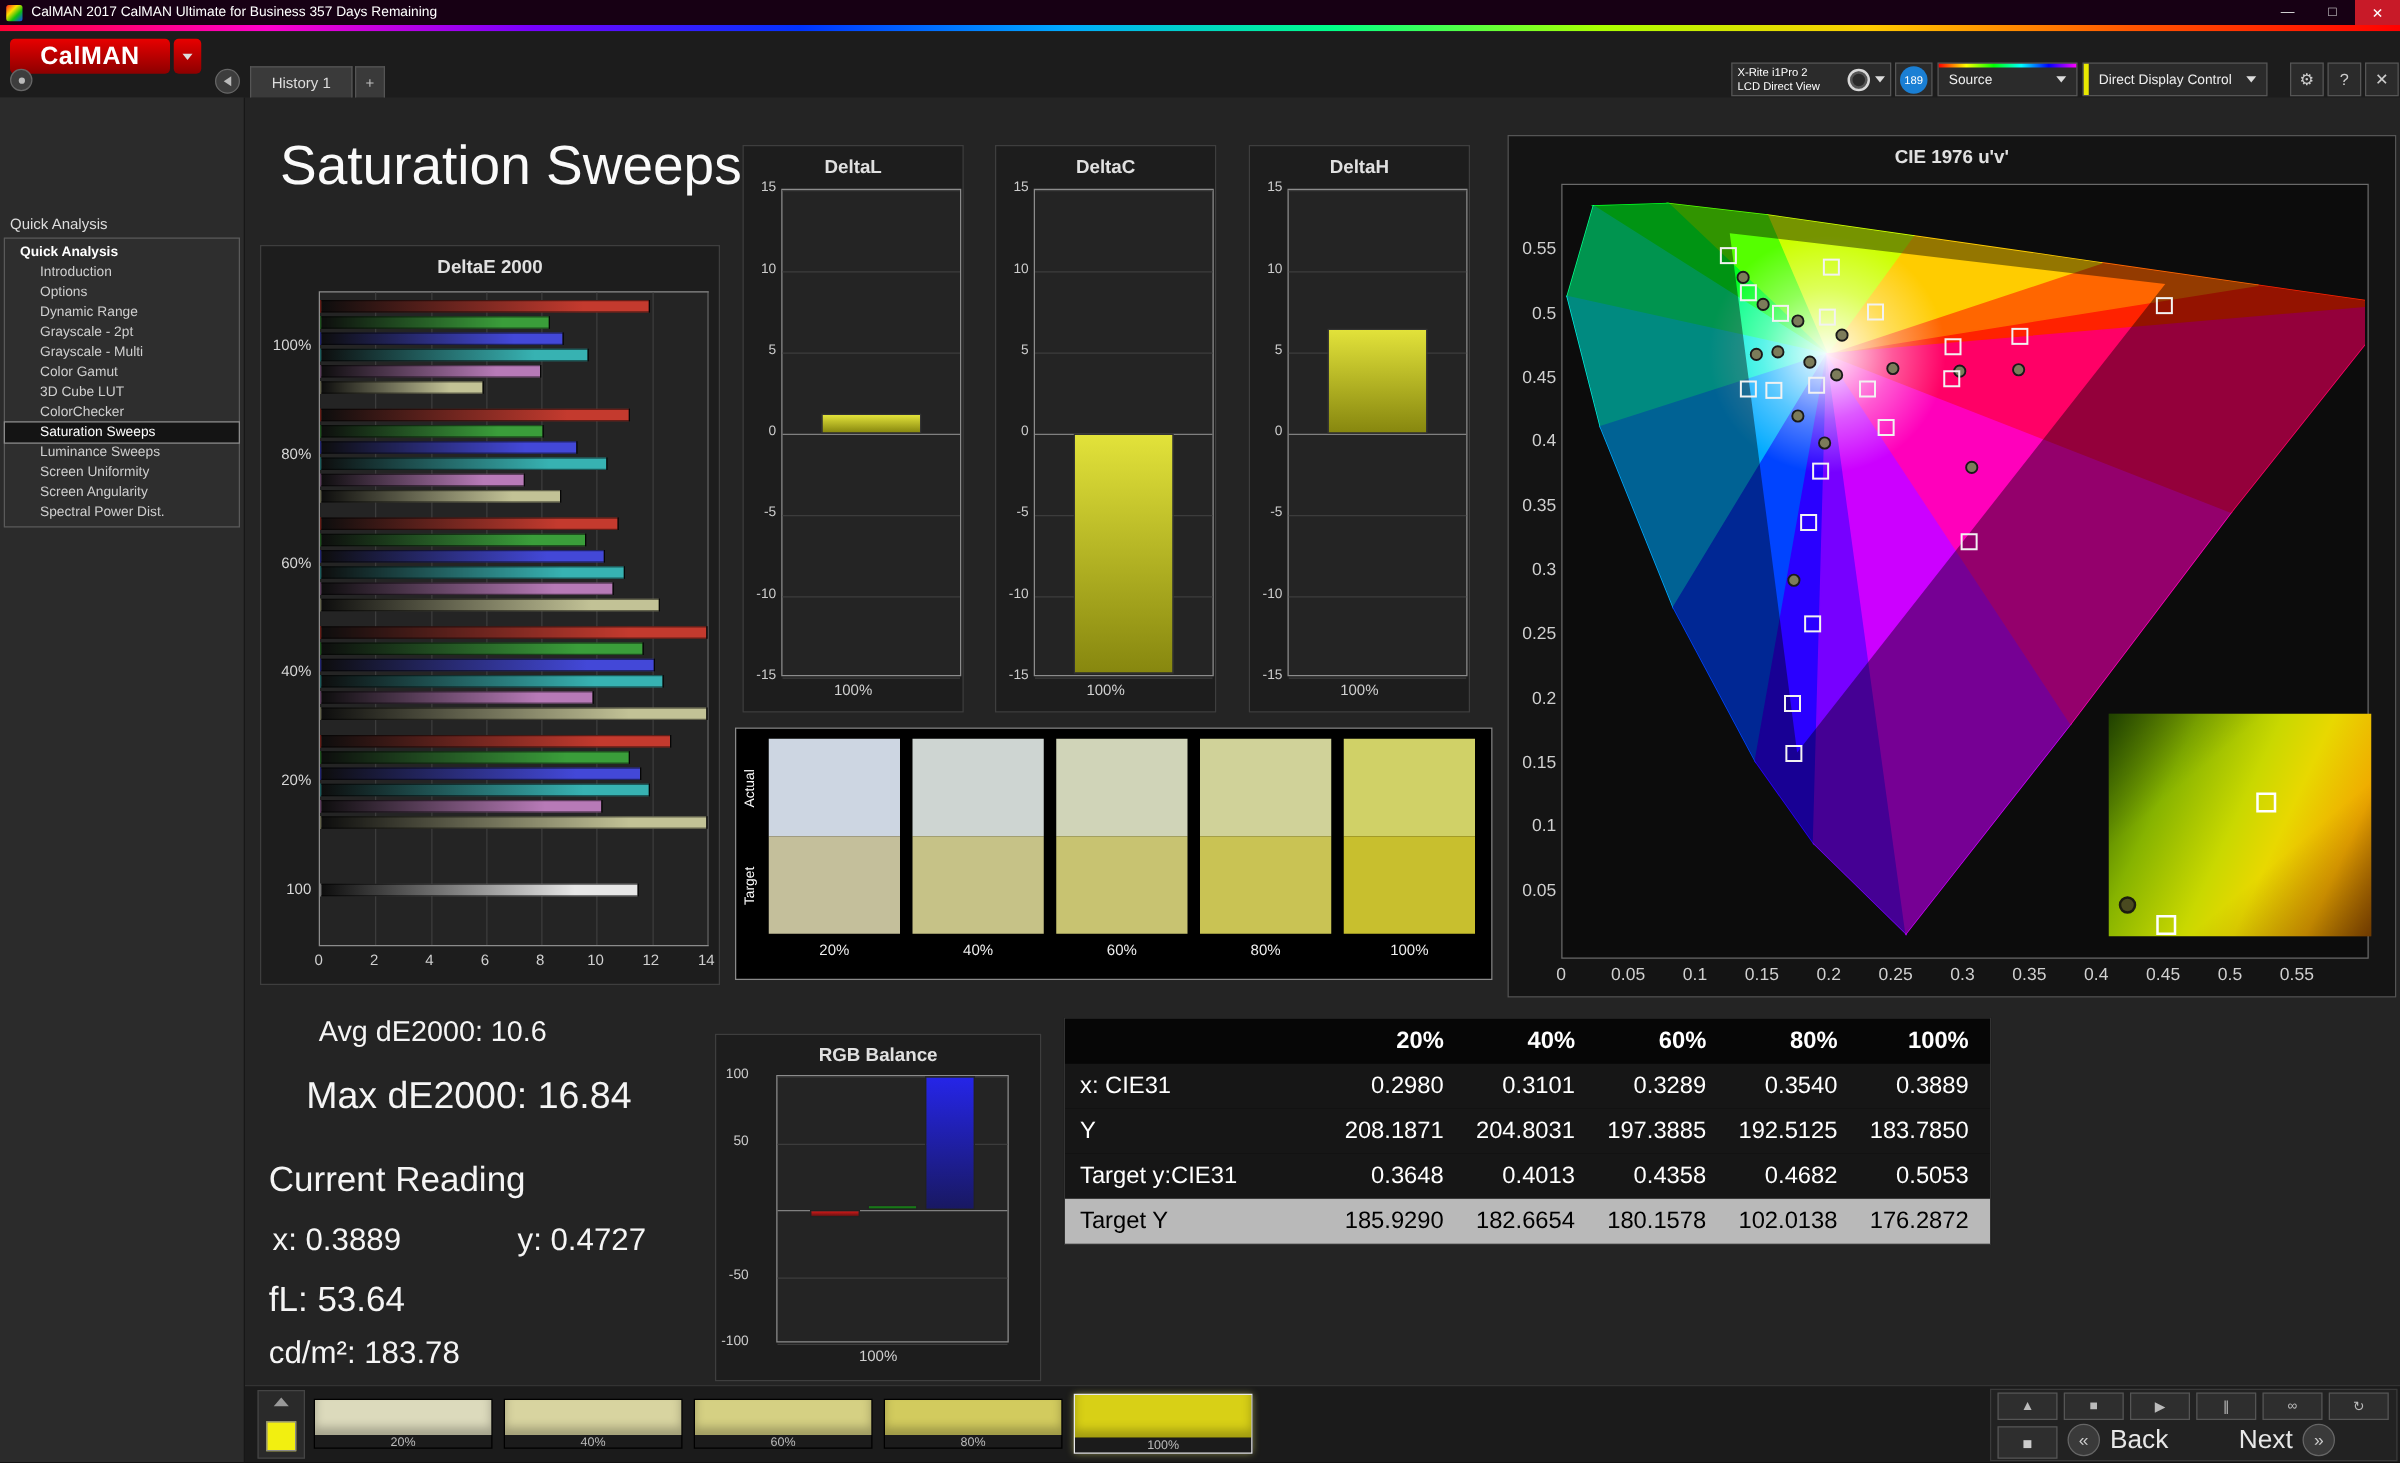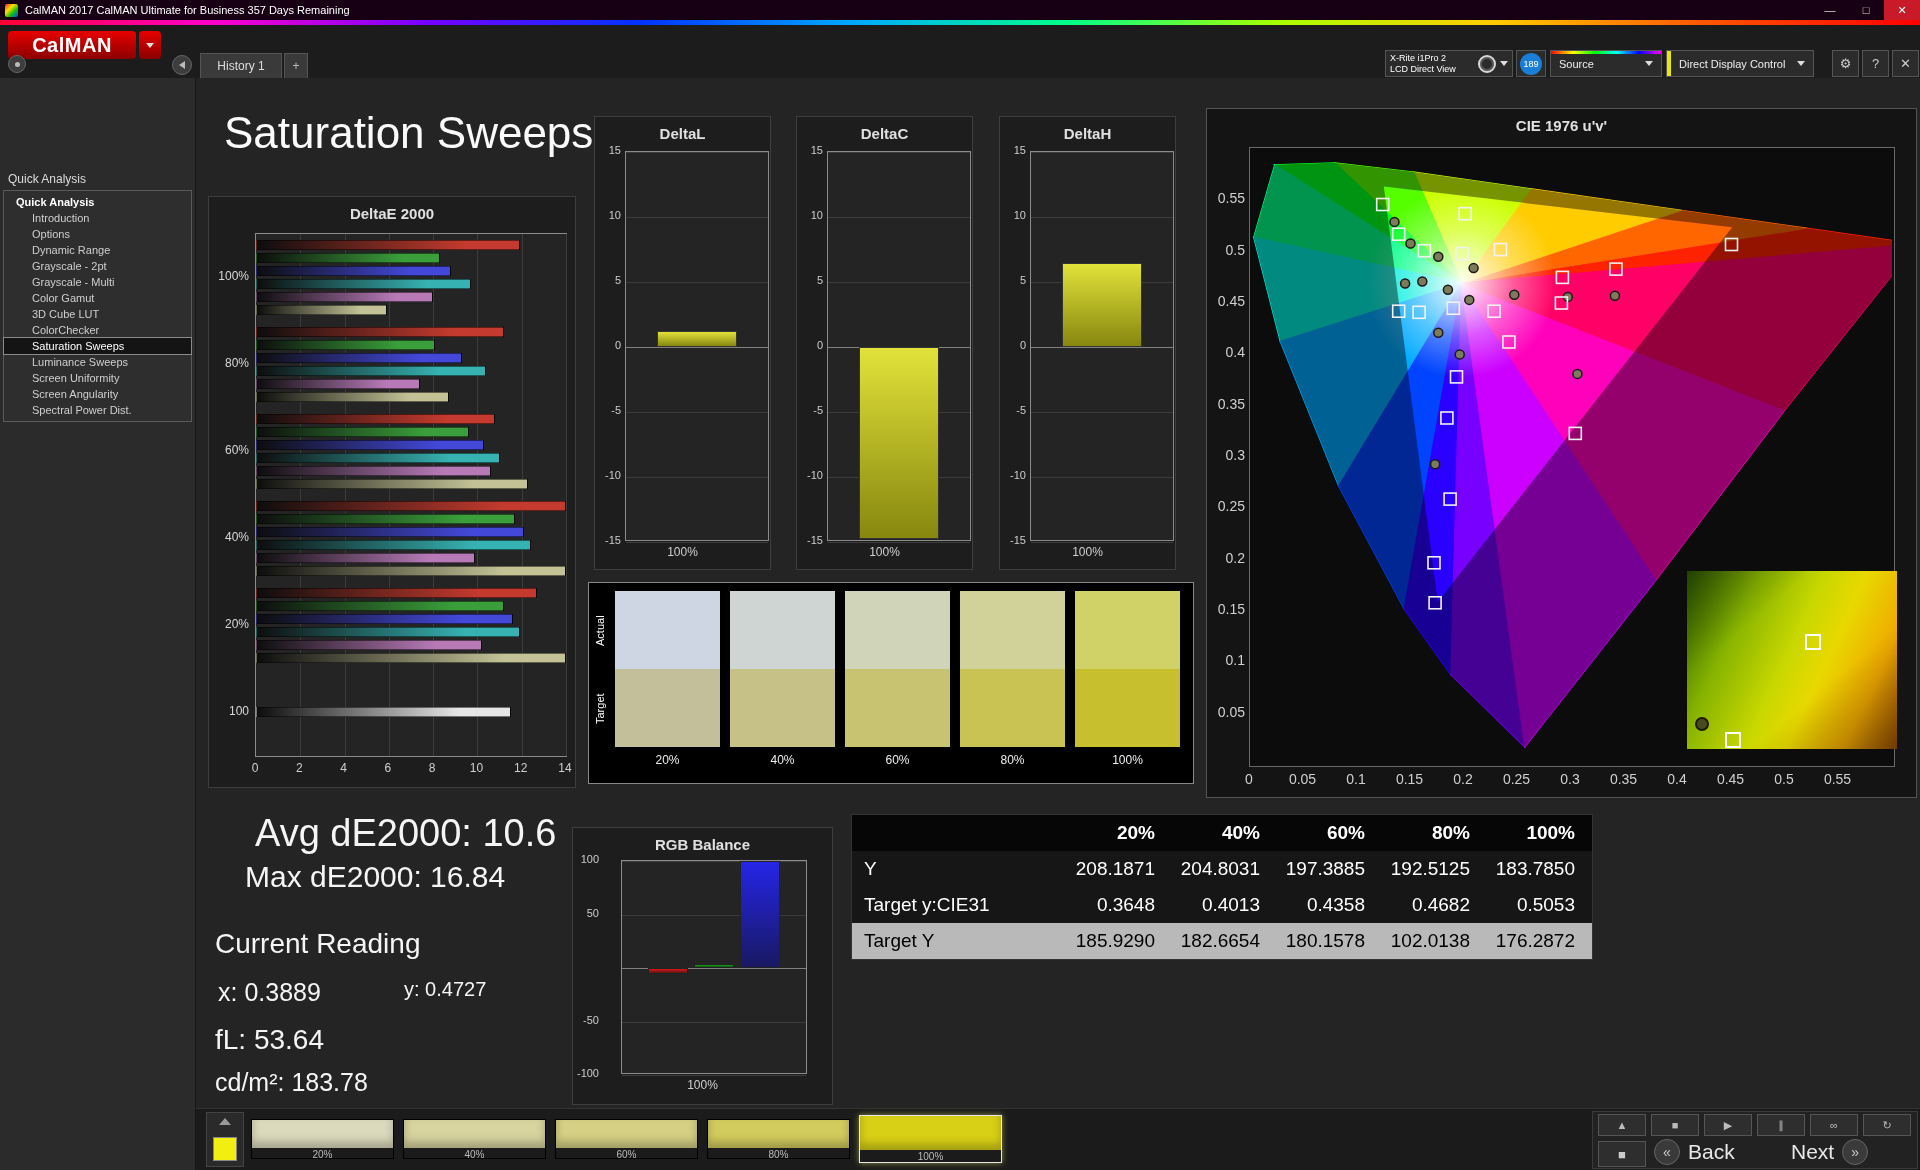--- a/index.html
+++ b/index.html
@@ -79,25 +79,25 @@
   .cie-plot{position:absolute;left:42px;top:38px;width:644px;height:618px;background:#0c0c0c;border:1px solid #6a6a6a;}
   .cie-ylab{position:absolute;left:4px;width:34px;text-align:right;font-size:14px;color:#d0d0d0;}
   .cie-xlab{position:absolute;top:662px;width:34px;text-align:center;font-size:14px;color:#d0d0d0;}
   .cie-inset{position:absolute;left:480px;top:462px;width:210px;height:178px;
     background-image:linear-gradient(to bottom right,rgba(0,0,0,.3),rgba(0,0,0,0) 30%,rgba(0,0,0,0) 65%,rgba(0,0,0,.35)),
       linear-gradient(115deg,#2d5c00 0%,#86b300 25%,#c9d800 48%,#e8d800 62%,#f0a800 82%,#a85800 100%);}
   .inset-square{position:absolute;width:12px;height:12px;border:2px solid #fff;transform:translate(-50%,-50%);}
   .inset-dot{position:absolute;width:10px;height:10px;border-radius:50%;background:#4a4a20;border:2px solid #1c1c10;transform:translate(-50%,-50%);}
   
   .reading{position:absolute;color:#f5f5f5;white-space:nowrap;}
-  .r-avg{left:255px;top:812px;font-size:38px;}
+  .r-avg{left:255px;top:812px;font-size:23px;}
   .r-max{left:245px;top:860px;font-size:30px;}
   .r-cur{left:215px;top:928px;font-size:28px;}
   .r-x{left:218px;top:978px;font-size:25px;}
-  .r-y{left:404px;top:978px;font-size:20px;}
+  .r-y{left:414px;top:978px;font-size:25px;}
   .r-fl{left:215px;top:1024px;font-size:28px;}
   .r-cd{left:215px;top:1068px;font-size:25px;}
   
   .rgb-panel{left:572px;top:827px;width:261px;height:278px;}
   .rgb-plot{position:absolute;left:48px;top:32px;width:184px;height:212px;background:#242424;border:1px solid #8c8c8c;}
   .rgb-bar{position:absolute;width:22%;border:1px solid #222;box-sizing:border-box;}
   .rgb-xlabel{position:absolute;left:0;top:250px;width:100%;text-align:center;font-size:12px;color:#d0d0d0;}
   
   .data-table{position:absolute;left:851px;top:814px;width:740px;background:#0a0a0a;border:1px solid #333;box-sizing:content-box;}
   .trow{display:grid;grid-template-columns:214px repeat(5,105px);height:36px;align-items:center;}
@@ -484,20 +484,28 @@
   <div class="data-table">
       <div class="trow thead">
         <div class="tcell tlabel"></div>
         <div class="tcell tval">20%</div>
         <div class="tcell tval">40%</div>
         <div class="tcell tval">60%</div>
         <div class="tcell tval">80%</div>
         <div class="tcell tval">100%</div>
       </div>
       <div class="trow dark">
+        <div class="tcell tlabel">x: CIE31</div>
+        <div class="tcell tval">0.2980</div>
+        <div class="tcell tval">0.3101</div>
+        <div class="tcell tval">0.3289</div>
+        <div class="tcell tval">0.3540</div>
+        <div class="tcell tval">0.3889</div>
+      </div>
+      <div class="trow dark">
         <div class="tcell tlabel">Y</div>
         <div class="tcell tval">208.1871</div>
         <div class="tcell tval">204.8031</div>
         <div class="tcell tval">197.3885</div>
         <div class="tcell tval">192.5125</div>
         <div class="tcell tval">183.7850</div>
       </div>
       <div class="trow dark">
         <div class="tcell tlabel">Target y:CIE31</div>
         <div class="tcell tval">0.3648</div>

